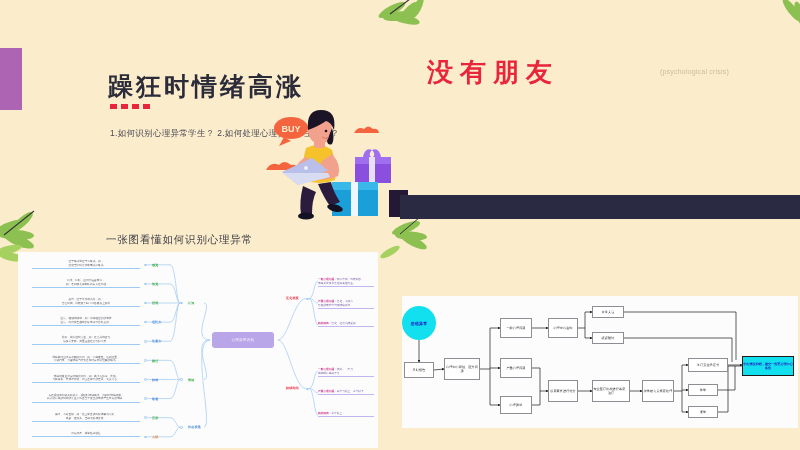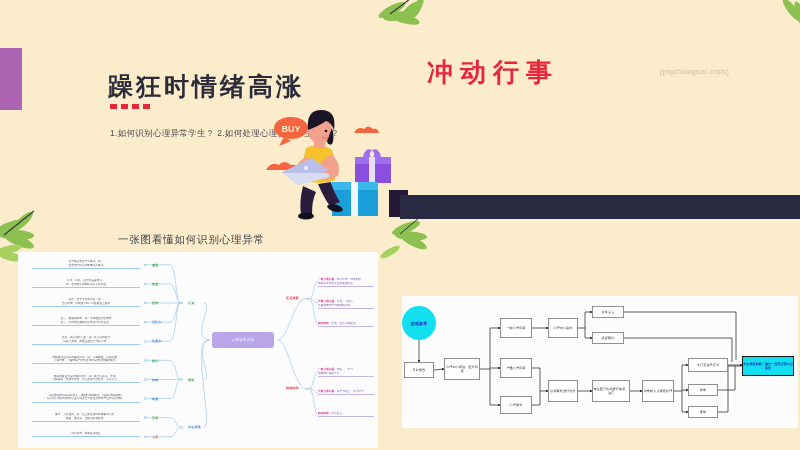--- a/index.html
+++ b/index.html
@@ -31,21 +31,21 @@
   
   .r-title{ position:absolute; left:427px; top:55px; font-size:26px; font-weight:700;
             color:#e8253a; letter-spacing:7px; }
   .r-en{ position:absolute; left:660px; top:68px; font-size:7px; color:#cbbda1; letter-spacing:.2px;}
   .r-body{ position:absolute; left:444px; top:106px; width:325px; font-size:11.5px;
            color:#2b2b3a; line-height:1.95; letter-spacing:.6px; }
   .navy-bar{ position:absolute; left:400px; top:195px; width:400px; height:24px; background:#2a2a42; }
 
   
   .cap{ position:absolute; font-size:10.5px; color:#3a3a45; letter-spacing:.8px; }
-  .cap-left{ left:118px; top:233px;font-family:Liberation Serif, serif; }
+  .cap-left{ left:106px; top:233px;font-family:Liberation Serif, serif; }
   .cap-right{ left:492px; top:260px; }
 
   
   .mm-card{ position:absolute; left:18px; top:252px; width:360px; height:196px;
             background:#fcfcfc; overflow:hidden; }
   .mm{ position:absolute; inset:0; font-size:2.6px; }
   .mm svg{ position:absolute; inset:0; width:100%; height:100%; }
   .n{ position:absolute; font-size:2.7px; line-height:1.35; color:#5b5b66; text-align:center;
       white-space:pre-line; letter-spacing:0; }
   .n.u{ border-bottom:.6px solid #9ec9f0; padding-bottom:.5px; }
@@ -209,21 +209,21 @@
 
       <g>
         <path d="M24 72 l30 -14 l16 12 l-30 15z" fill="#b9bfe8"></path>
         <path d="M24 72 l16 13 l30 -15 l-16 -12z" fill="#9aa3d8" opacity=".0"></path>
         <path d="M25 73 l15 12 l32 -8 l-2 -4z" fill="#d8dcf2"></path>
         <circle cx="48" cy="68" r="2" fill="#eef0fa"></circle>
       </g>
     </svg>
   </div>
 
-  <div class="r-title">冲动行事</div>
+  <div class="r-title">没有朋友</div>
   <div class="r-en">(psychological crisis)</div>
   <div class="navy-bar"></div>
 
   <div class="cap cap-left">一张图看懂如何识别心理异常</div>
 
   <div class="mm-card">
     <div class="mm" id="mm">
       <svg id="mm-svg" viewBox="0 0 360 196" preserveAspectRatio="none" aria-hidden="true">
           <path d="M129 12.8 H152 C158 12.8 158 51.02222222222222 162 51.02222222222222" fill="none" stroke="#9ec9f0" stroke-width="0.7"></path>
           <path d="M129 31.91111111111111 H152 C158 31.91111111111111 158 51.02222222222222 162 51.02222222222222" fill="none" stroke="#9ec9f0" stroke-width="0.7"></path>

